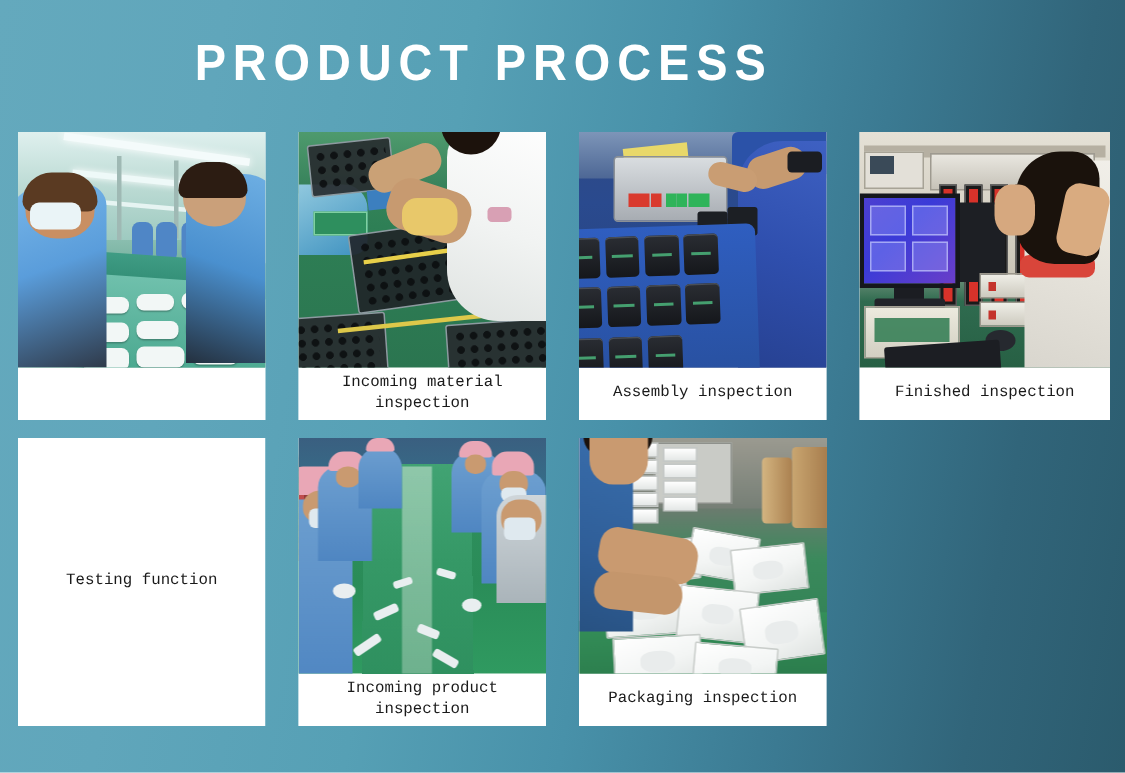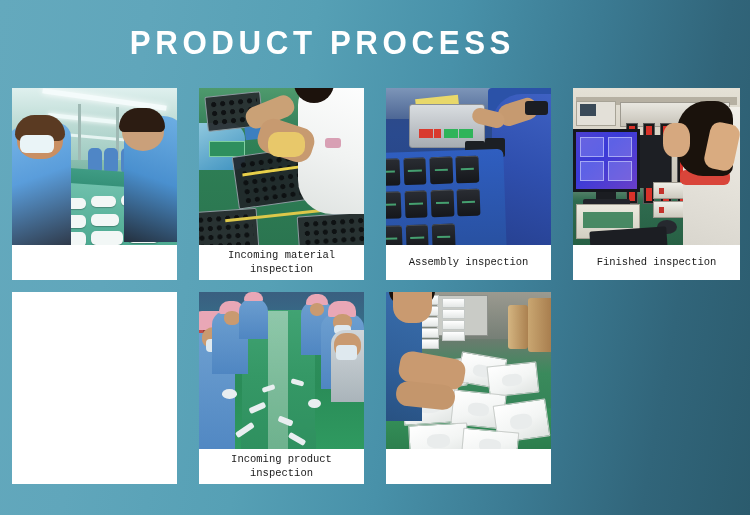--- a/index.html
+++ b/index.html
@@ -448,20 +448,23 @@
           <div class="sc phair"></div>
         <div class="sc pface"></div>
           <div class="sc parm"></div>
       </div>
       <div class="caption">
         <span>Finished inspection</span>
       </div>
     </div>
 
     <div class="card">
+      <div class="caption">
+        <span>Testing function</span>
+      </div>
     </div>
 
     <div class="card">
       <div class="photo p7">
         <div class="sc bgtop"></div>
         <div class="sc belt"></div>
           <div class="sc beltctr"></div>
 
         <div class="wk" style="left:-12%;top:26%;width:34%;height:80%"></div>
         <div class="cap" style="left:-4%;top:12%;width:22%;height:12%"></div>
@@ -543,16 +546,19 @@
           </div>
         <div class="box" style="left:46%;top:88%;width:34%;height:20%;transform:rotate(5deg)">
             <i class="inner" style="left:30%;top:28%;width:40%;height:44%"></i>
           </div>
         <div class="sc person"></div>
           <div class="sc phair"></div>
           <div class="sc phead"></div>
         <div class="sc parm"></div>
           <div class="sc parm2"></div>
       </div>
+      <div class="caption">
+        <span>Packaging inspection</span>
+      </div>
     </div>
 
   </div>
 </div>
 
 </body></html>

